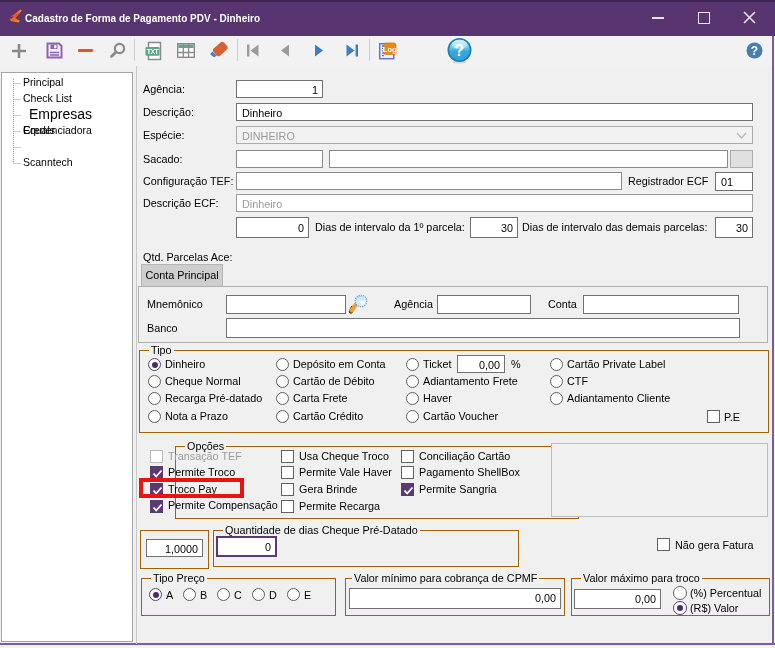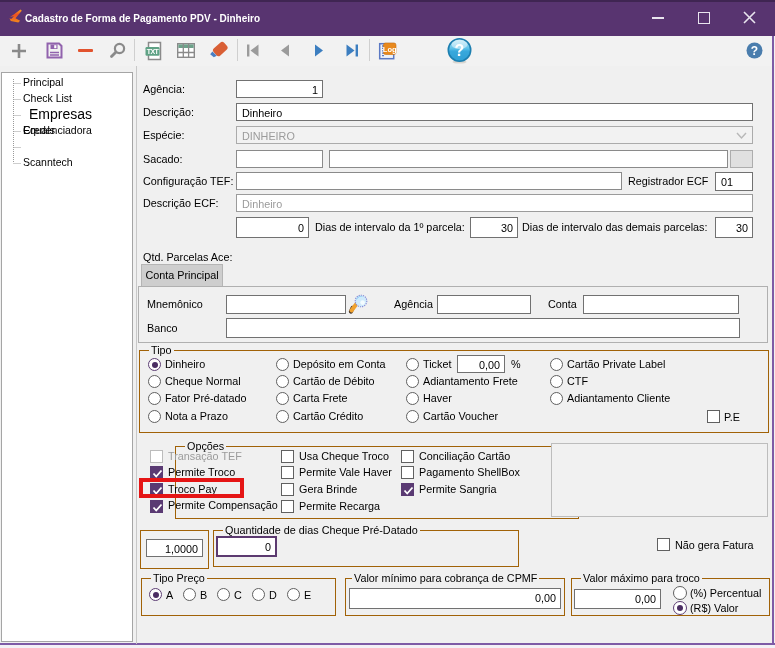--- a/index.html
+++ b/index.html
@@ -199,21 +199,21 @@
 
 <div class="gb" style="left:139px;top:350px;width:628px;height:81px;">
   <span>Tipo</span>
 </div>
 
 <div class="rd on" style="left:148px;top:358px;"></div>
 <div class="lbl" style="left:165px;top:355px;">Dinheiro</div>
 <div class="rd" style="left:148px;top:375px;"></div>
 <div class="lbl" style="left:165px;top:372px;">Cheque Normal</div>
 <div class="rd" style="left:148px;top:392px;"></div>
-<div class="lbl" style="left:165px;top:389px;">Fator Pré-datado</div>
+<div class="lbl" style="left:165px;top:389px;">Recarga Pré-datado</div>
 <div class="rd" style="left:148px;top:409.5px;"></div>
 <div class="lbl" style="left:165px;top:406.5px;">Nota a Prazo</div>
 
 <div class="rd" style="left:276px;top:358px;"></div>
 <div class="lbl" style="left:293px;top:355px;">Depósito em Conta</div>
 <div class="rd" style="left:276px;top:375px;"></div>
 <div class="lbl" style="left:293px;top:372px;">Cartão de Débito</div>
 <div class="rd" style="left:276px;top:392px;"></div>
 <div class="lbl" style="left:293px;top:389px;">Carta Frete</div>
 <div class="rd" style="left:276px;top:409.5px;"></div>

